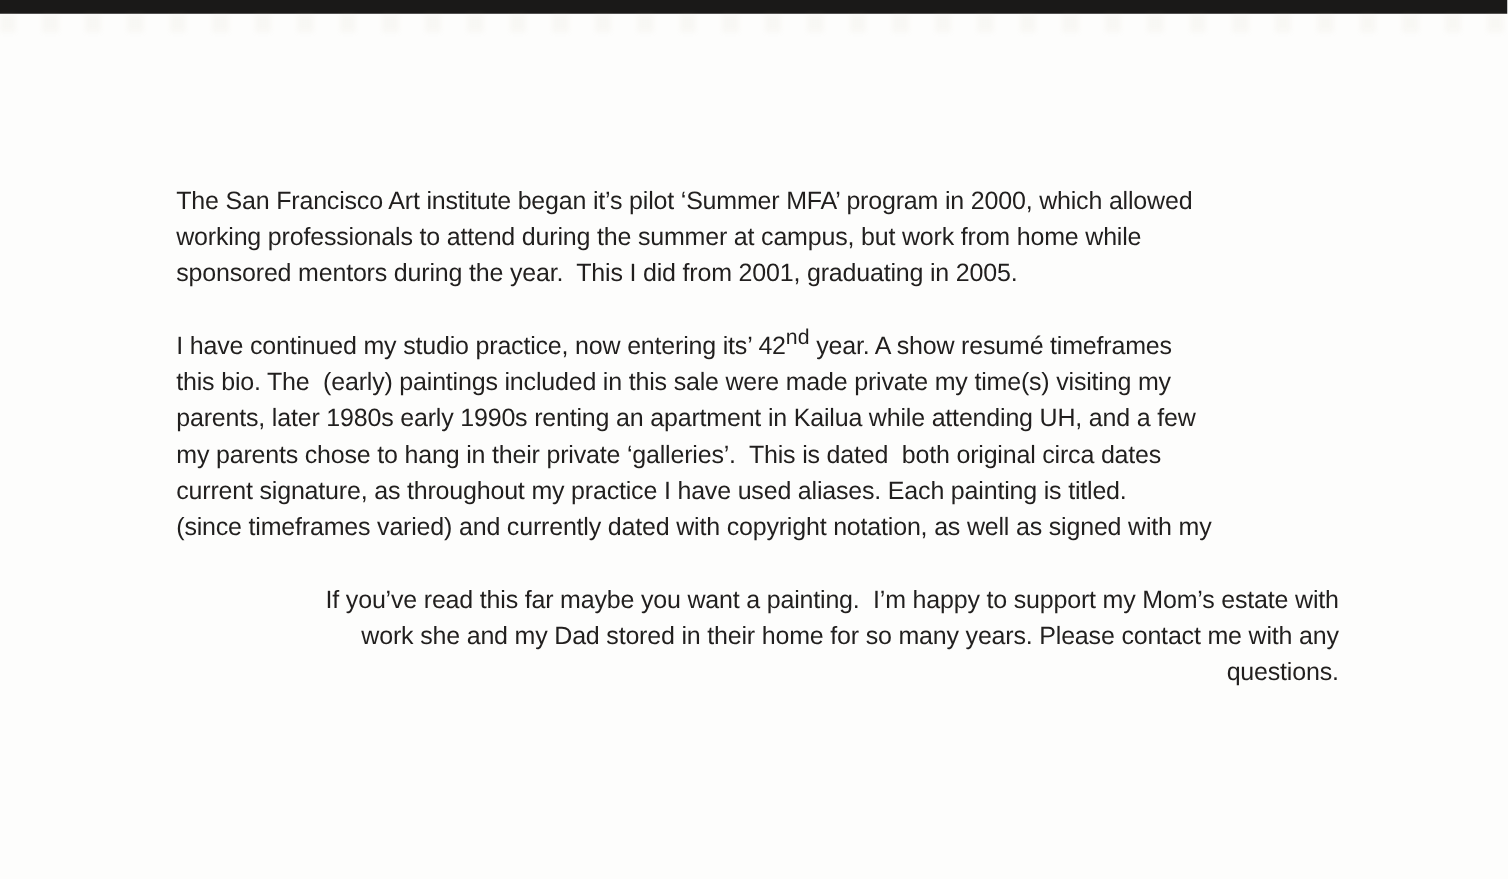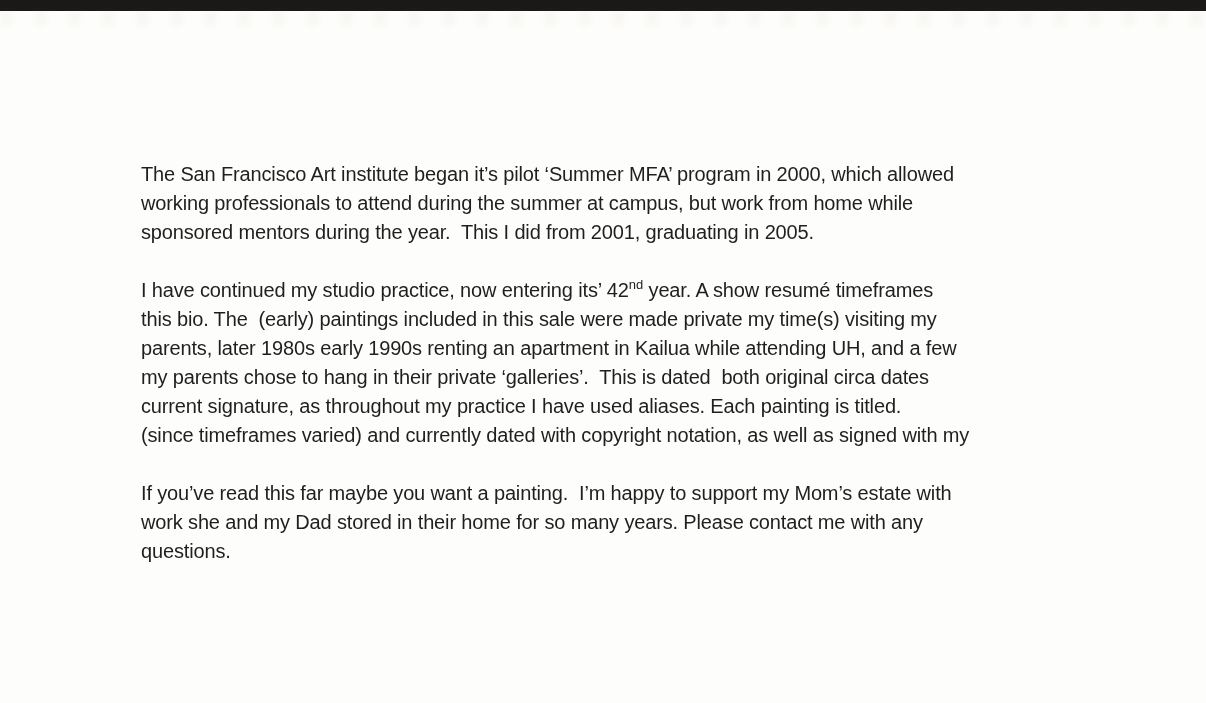--- a/index.html
+++ b/index.html
@@ -38,38 +38,39 @@
       90deg,
       rgba(190, 178, 145, 0.12) 0px, rgba(190, 178, 145, 0.12) 13px,
       rgba(255, 255, 255, 0) 13px, rgba(255, 255, 255, 0) 34px
     );
     filter: blur(2px);
     opacity: 0.55;
   }
   .content {
     position: absolute;
     left: 141px;
-    top: 160px;
+    top: 147px;
     width: 930px;
     color: var(--ink);
     font-size: 20px;
     line-height: 29px;
     letter-spacing: -0.15px;
   }
   .paragraph {
     margin: 0 0 29px 0;
   }
   .paragraph:last-child {
     margin-bottom: 0;
+    text-align: right;
   }
   .line {
     white-space: pre;
   }
   .sup {
-    font-size: 13px;
+    font-size: 17px;
     line-height: 0;
     vertical-align: super;
     letter-spacing: 0;
   }
 </style>
 </head>
 <body>
 
 <div class="top-bar"></div>
 <div class="ghost-row"></div>

